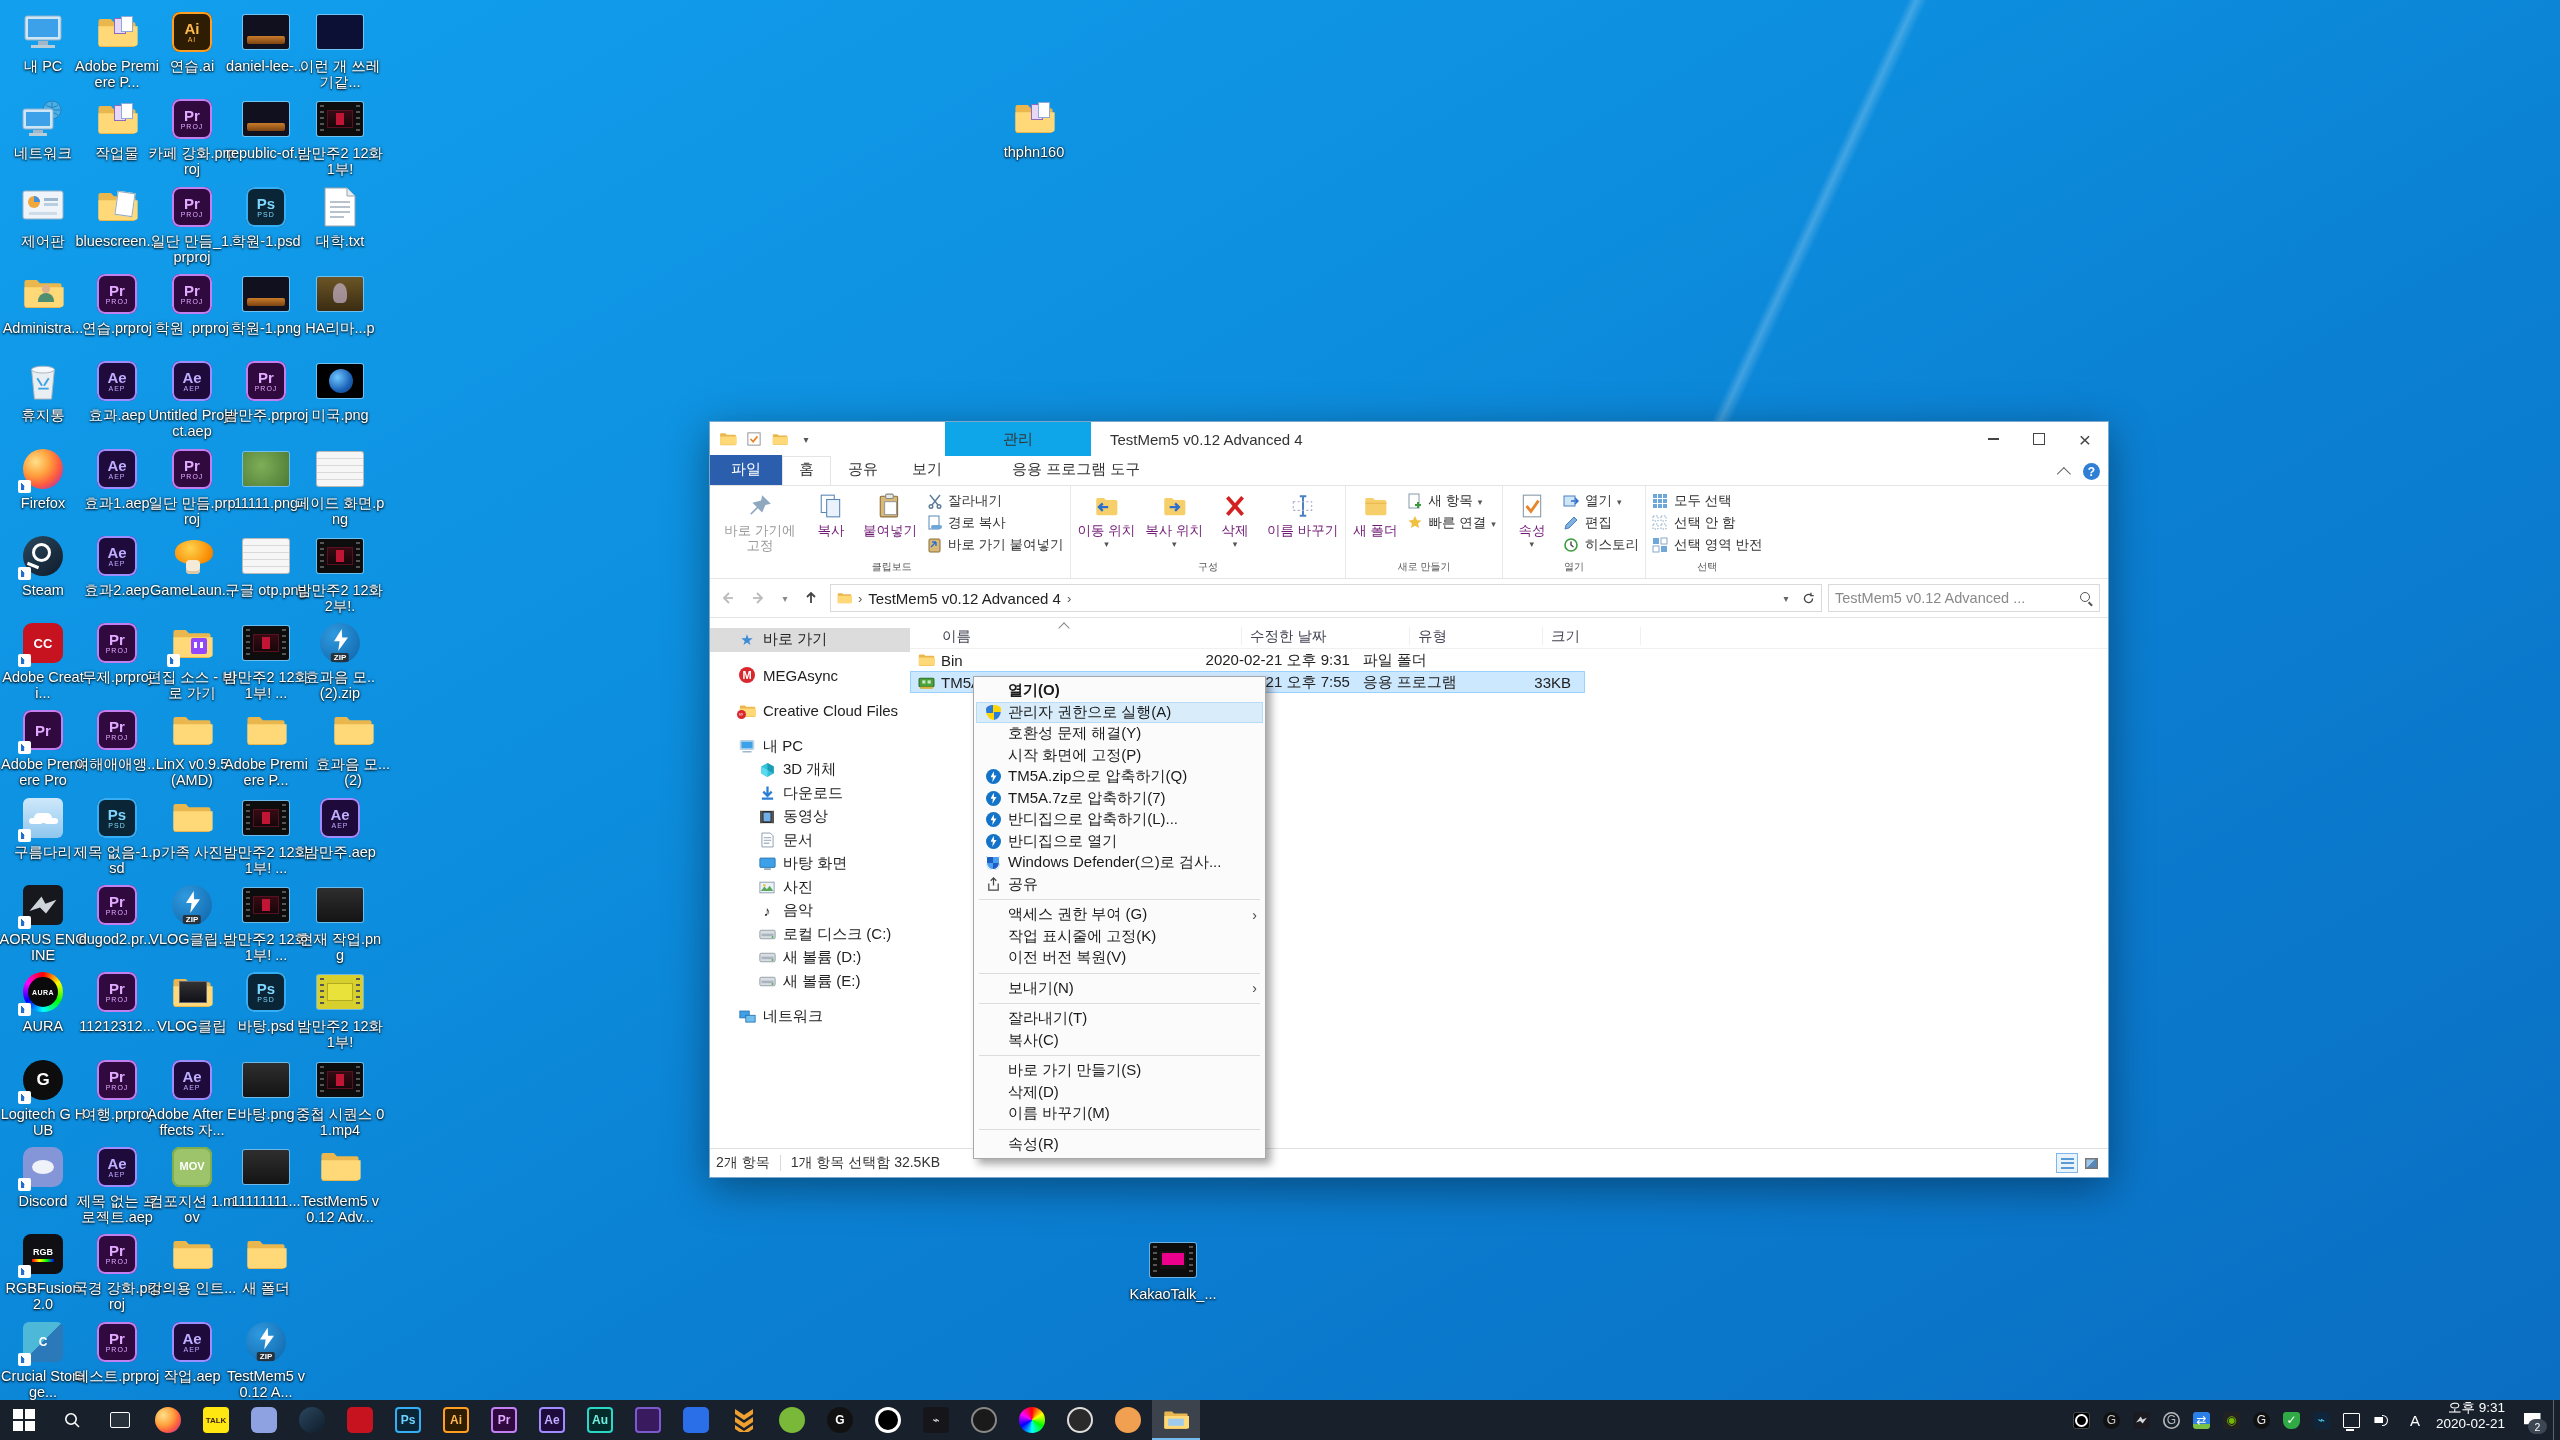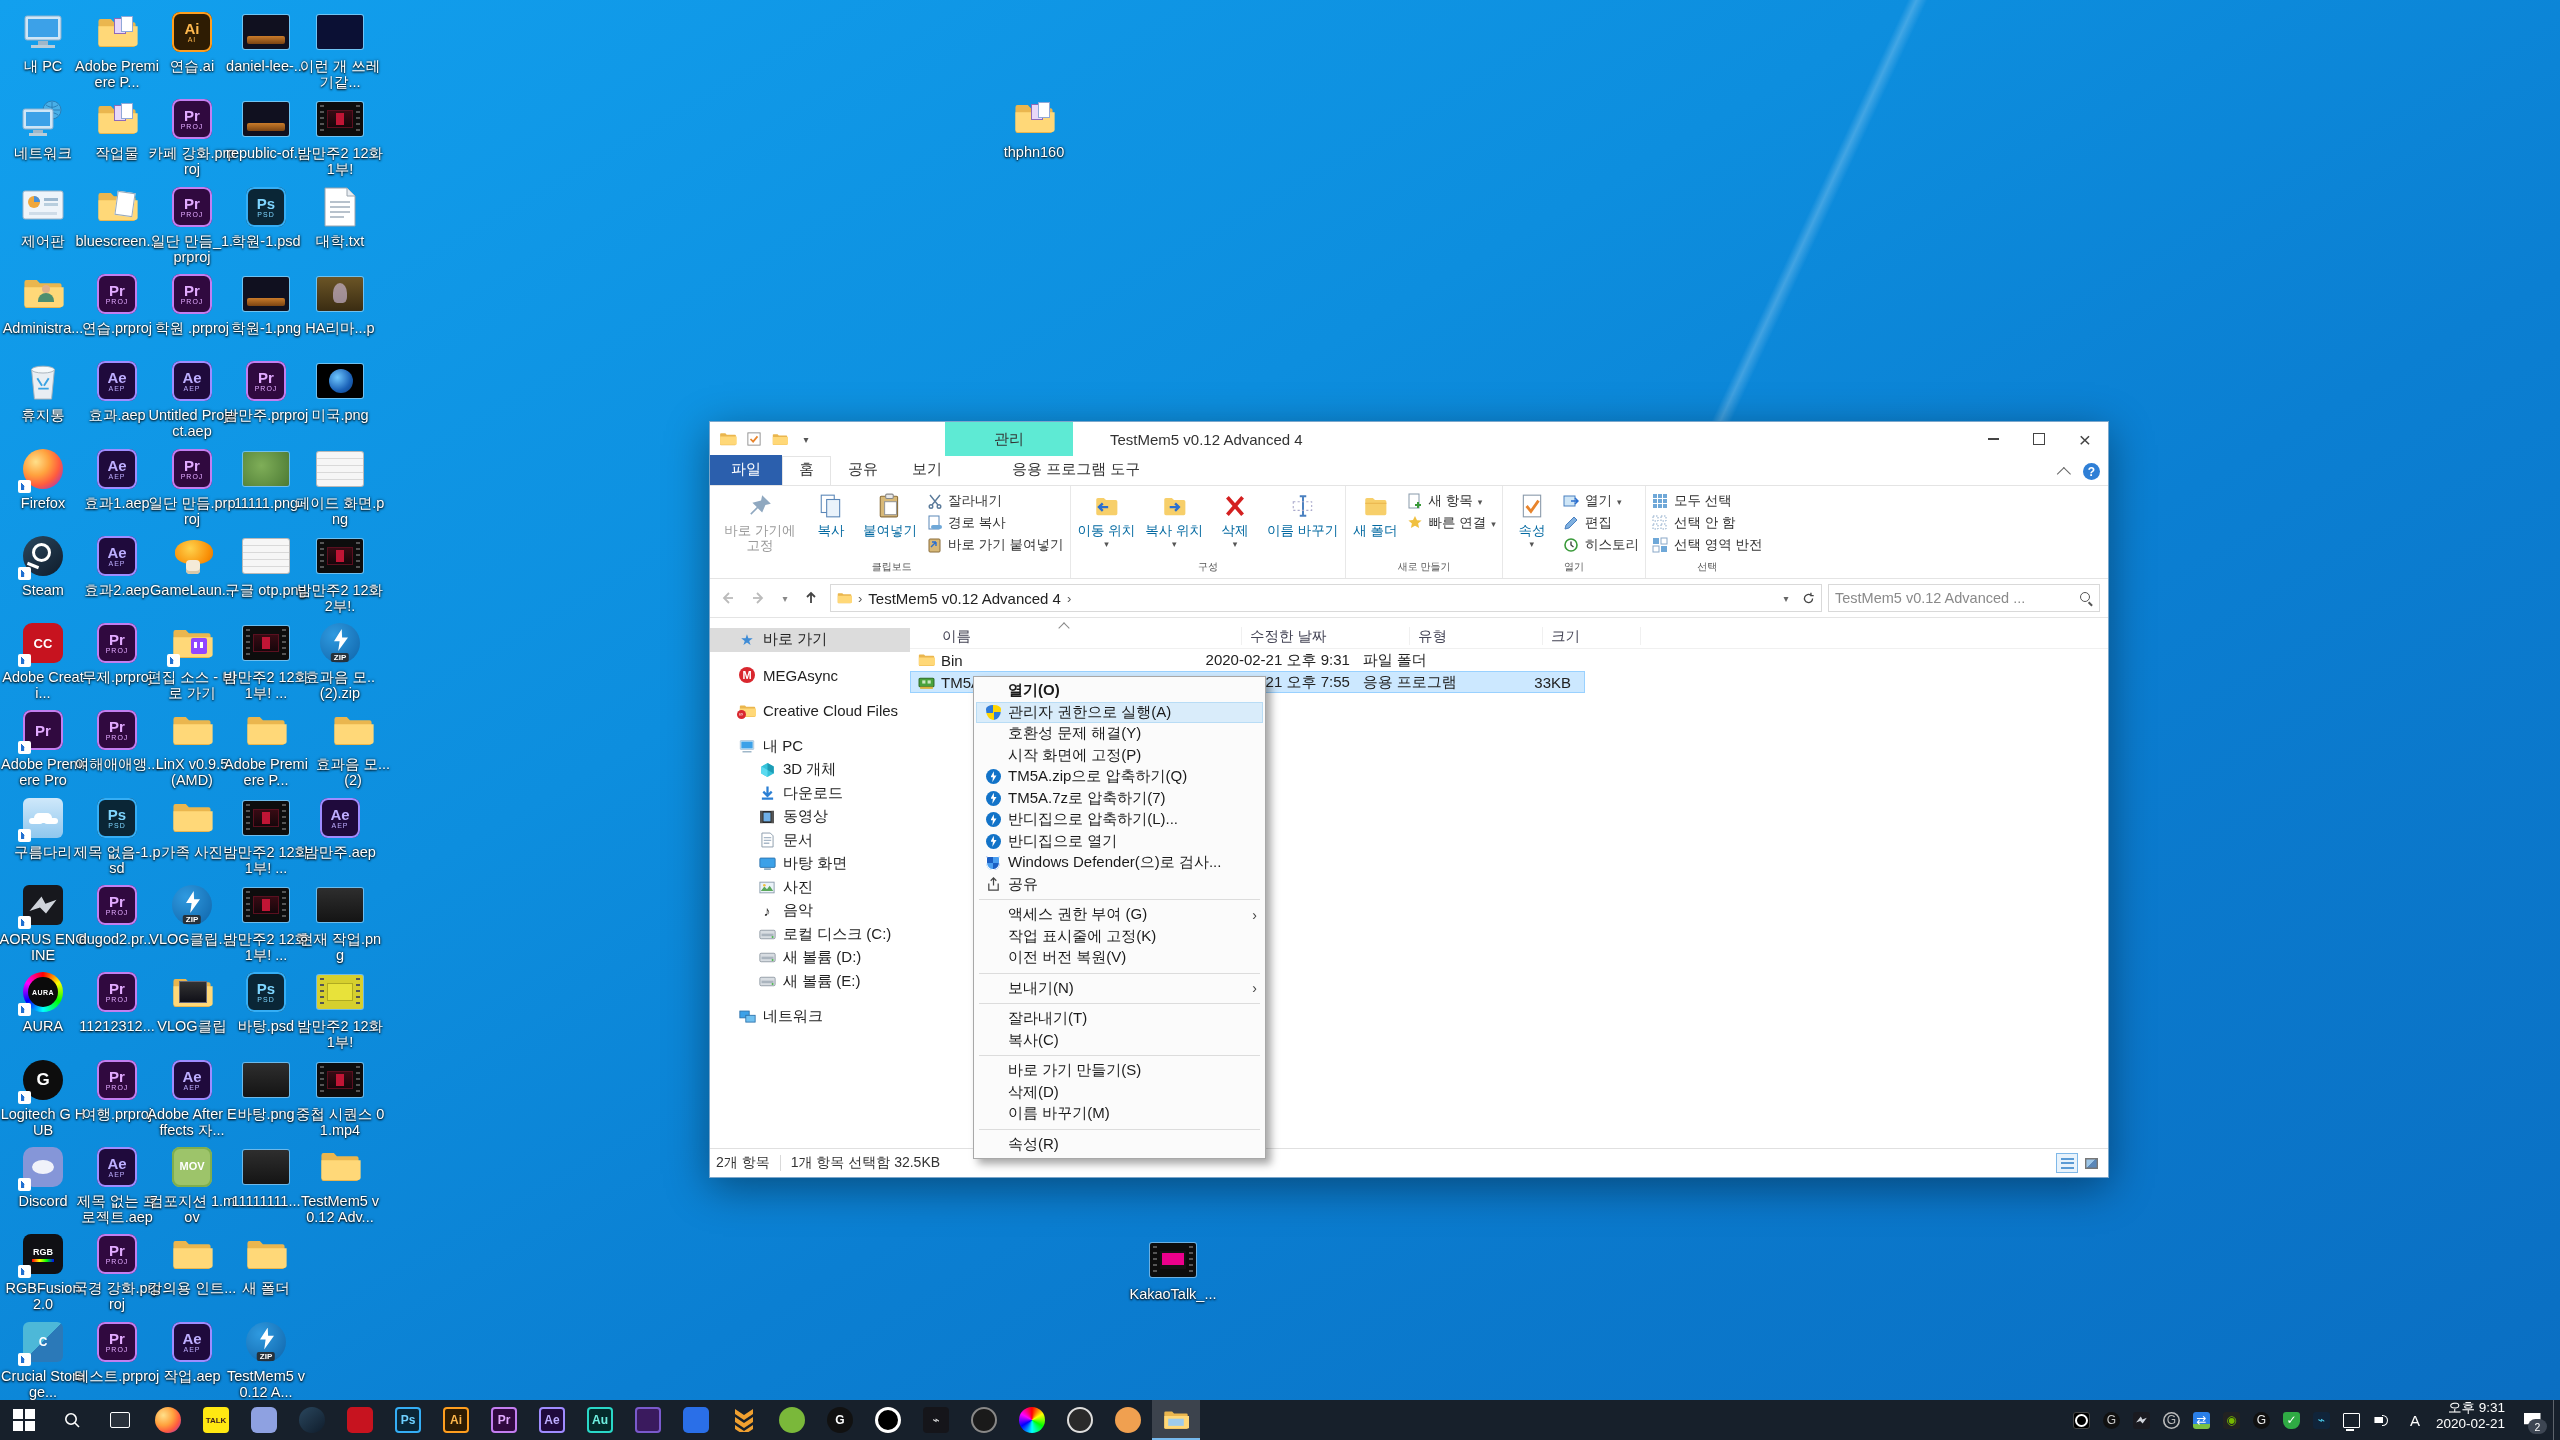--- a/index.html
+++ b/index.html
@@ -89,43 +89,43 @@
   .dkin{position:absolute;left:8px;bottom:6px;width:26px;height:20px;background:linear-gradient(#333,#101018);border:1px solid #667;}
   .tw{position:absolute;right:6px;bottom:6px;width:16px;height:16px;background:#9146ff;border-radius:2px;}
   .tw::before{content:"";position:absolute;left:3px;top:4px;width:3px;height:6px;background:#fff;box-shadow:6px 0 0 #fff;}
   .page-open{position:absolute;right:4px;top:2px;width:16px;height:22px;background:#fff;border:1px solid #9ab;transform:rotate(8deg);}
   
   #explorer{position:absolute;left:709px;top:421px;width:1398px;height:755px;background:#fff;
     border:1px solid #7ba7cc;box-shadow:0 10px 40px rgba(0,0,0,.4);font-size:15px;color:#222;}
   .titlebar{position:relative;height:34px;display:flex;align-items:center;background:#fff;}
   .qat{display:flex;align-items:center;gap:6px;padding-left:8px;}
   .qat .qbtn{width:20px;height:18px;display:flex;align-items:center;justify-content:center;}
-  .manage-tab{position:absolute;left:235px;width:128px;top:0;height:34px;display:flex;align-items:center;justify-content:center;
-    background:#5eead4;color:#333;font-size:15px;}
+  .manage-tab{position:absolute;left:235px;width:146px;top:0;height:34px;display:flex;align-items:center;justify-content:center;
+    background:#0ea5e9;color:#333;font-size:15px;}
   .wtitle{position:absolute;left:400px;top:0;height:34px;display:flex;align-items:center;font-size:15px;color:#333;}
   .wincontrols{position:absolute;right:0;top:0;height:34px;display:flex;}
   .wc{width:46px;height:34px;display:flex;align-items:center;justify-content:center;color:#333;font-size:15px;}
   .wc-min::before{content:"";width:11px;height:1.5px;background:#444;}
   .wc-max::before{content:"";width:10px;height:10px;border:1.2px solid #444;}
   .wc-close::before{content:"×";font-size:21px;line-height:1;color:#444;}
   .tabsrow{position:relative;height:29px;display:flex;align-items:flex-end;background:#fff;border-bottom:1px solid #e4e4e4;}
   .tab{padding:4px 17px 6px;font-size:15px;color:#333;}
   .tab-file{background:#2b5fad;color:#fff;padding:5px 21px 6px;}
   .tab-active{box-shadow:inset 0 1px 0 #e4e4e4,inset 1px 0 0 #e4e4e4,inset -1px 0 0 #e4e4e4;background:#fff;font-weight:normal;}
   .tab-tool{margin-left:36px;}
   .ribbonhelp{position:absolute;right:8px;bottom:5px;display:flex;gap:12px;align-items:center;}
   .chev-up{width:9px;height:9px;border-left:1.6px solid #666;border-top:1.6px solid #666;transform:rotate(45deg) translateY(3px);}
   .helpq{width:17px;height:17px;border-radius:50%;background:#2f7fd6;color:#fff;font-size:12px;font-weight:bold;display:flex;align-items:center;justify-content:center;}
   .ribbon{height:92px;background:#fff;display:flex;align-items:stretch;border-bottom:1px solid #e4e4e4;padding-left:4px;}
   .rgroup{display:flex;flex-direction:column;padding:2px 2px 0;}
   .rgroup+.rgroup{border-left:1px solid #e8e8e8;}
   .rbtns{flex:1;display:flex;align-items:flex-start;}
   .rglabel{height:18px;text-align:center;font-size:10px;color:#555;}
   .rbtn-lg{display:flex;flex-direction:column;align-items:center;justify-content:flex-start;padding:3px 5px;max-width:78px;min-width:44px;}
-  .rbtn-lg .rlabel{font-size:13.5px;line-height:15px;text-align:center;color:#0369a1;margin-top:2px;}
+  .rbtn-lg .rlabel{font-size:13.5px;line-height:15px;text-align:center;color:#701a75;margin-top:2px;}
   .rbtn-lg.disabled .rlabel{color:#9a9a9a;}
   .rsmallstack{display:flex;flex-direction:column;justify-content:flex-start;padding:2px 4px;}
   .rbtn-sm{display:flex;align-items:center;gap:5px;height:22px;font-size:13.5px;color:#333;white-space:nowrap;}
   .caret{font-size:9px;color:#555;margin-top:1px;}
   .ri{width:30px;height:30px;display:flex;align-items:center;justify-content:center;position:relative;}
   .ri-s{width:17px;height:17px;display:flex;align-items:center;justify-content:center;position:relative;}
   .addressbar{height:38px;display:flex;align-items:center;background:#fff;gap:6px;padding:0 8px 0 4px;border-bottom:1px solid #e4e4e4;}
   .navbtn{width:26px;height:26px;display:flex;align-items:center;justify-content:center;font-size:15px;}
   .crumbbox{flex:1;height:26px;border:1px solid #d9d9d9;display:flex;align-items:center;padding:0 2px 0 6px;gap:4px;}
   .crumb-sep{color:#555;font-size:13px;padding:0 2px;}

